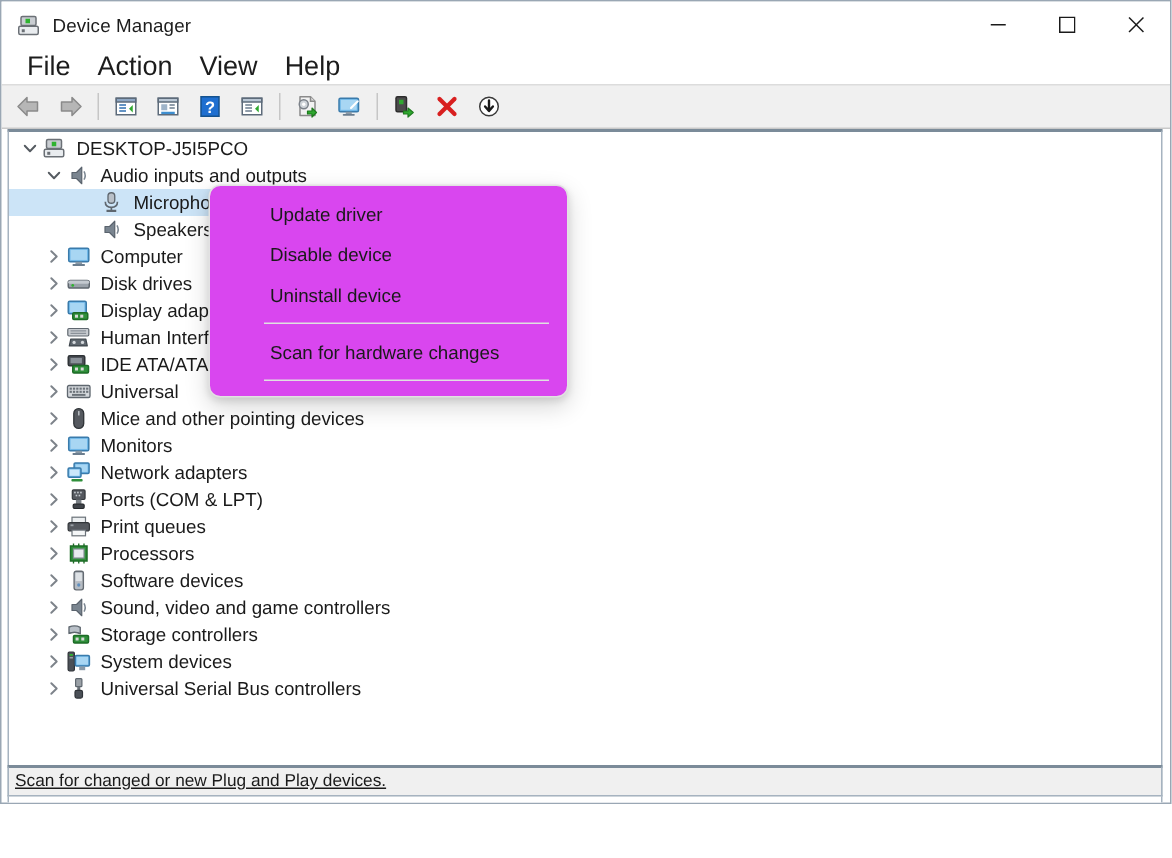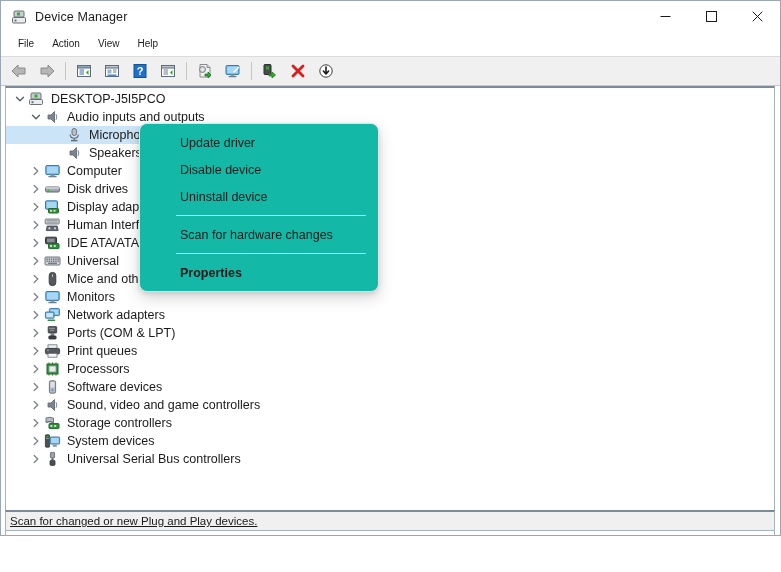--- a/index.html
+++ b/index.html
@@ -66,21 +66,21 @@
   #menubar {
     height: 24px;
     background: #ffffff;
     display: flex;
     align-items: center;
     padding-left: 8px;
     user-select: none;
   }
   .menu-item {
     padding: 2px 9px;
-    font-size: 10px;
+    font-size: 18px;
     color: #1c1c1c;
     border-radius: 3px;
     line-height: 16px;
   }
 
   
   #toolbar {
     height: 28px;
     background: #f0f0f0;
     border-top: 1px solid #dcdcdc;
@@ -190,21 +190,21 @@
   .status-pane {
     flex: 0 0 132px;
   }
 
   
   #context-menu {
     position: absolute;
     left: 138px;
     top: 122px;
     width: 238px;
-    background: #14b8a6;
+    background: #d946ef;
     border: 1px solid #e2e2e2;
     border-radius: 8px;
     box-shadow: 0 6px 16px rgba(0,0,0,0.16), 0 2px 5px rgba(0,0,0,0.10);
     padding: 5px 0 5px 0;
     user-select: none;
     z-index: 50;
   }
   .ctx-item {
     height: 27px;
     display: flex;
@@ -722,21 +722,20 @@
       </div>
   </div>
 
   <div id="context-menu">
       <div class="ctx-item">Update driver</div>
       <div class="ctx-item">Disable device</div>
       <div class="ctx-item">Uninstall device</div>
       <div class="ctx-sep"></div>
       <div class="ctx-item">Scan for hardware changes</div>
       <div class="ctx-sep"></div>
-      <div class="ctx-item bold">Properties</div>
     </div>
 
   <div id="statusbar">
     <div id="status-text">Scan for changed or new Plug and Play devices.</div>
     <div class="status-sep"></div>
     <div class="status-pane"></div>
     <div class="status-sep"></div>
     <div class="status-pane"></div>
   </div>
 

